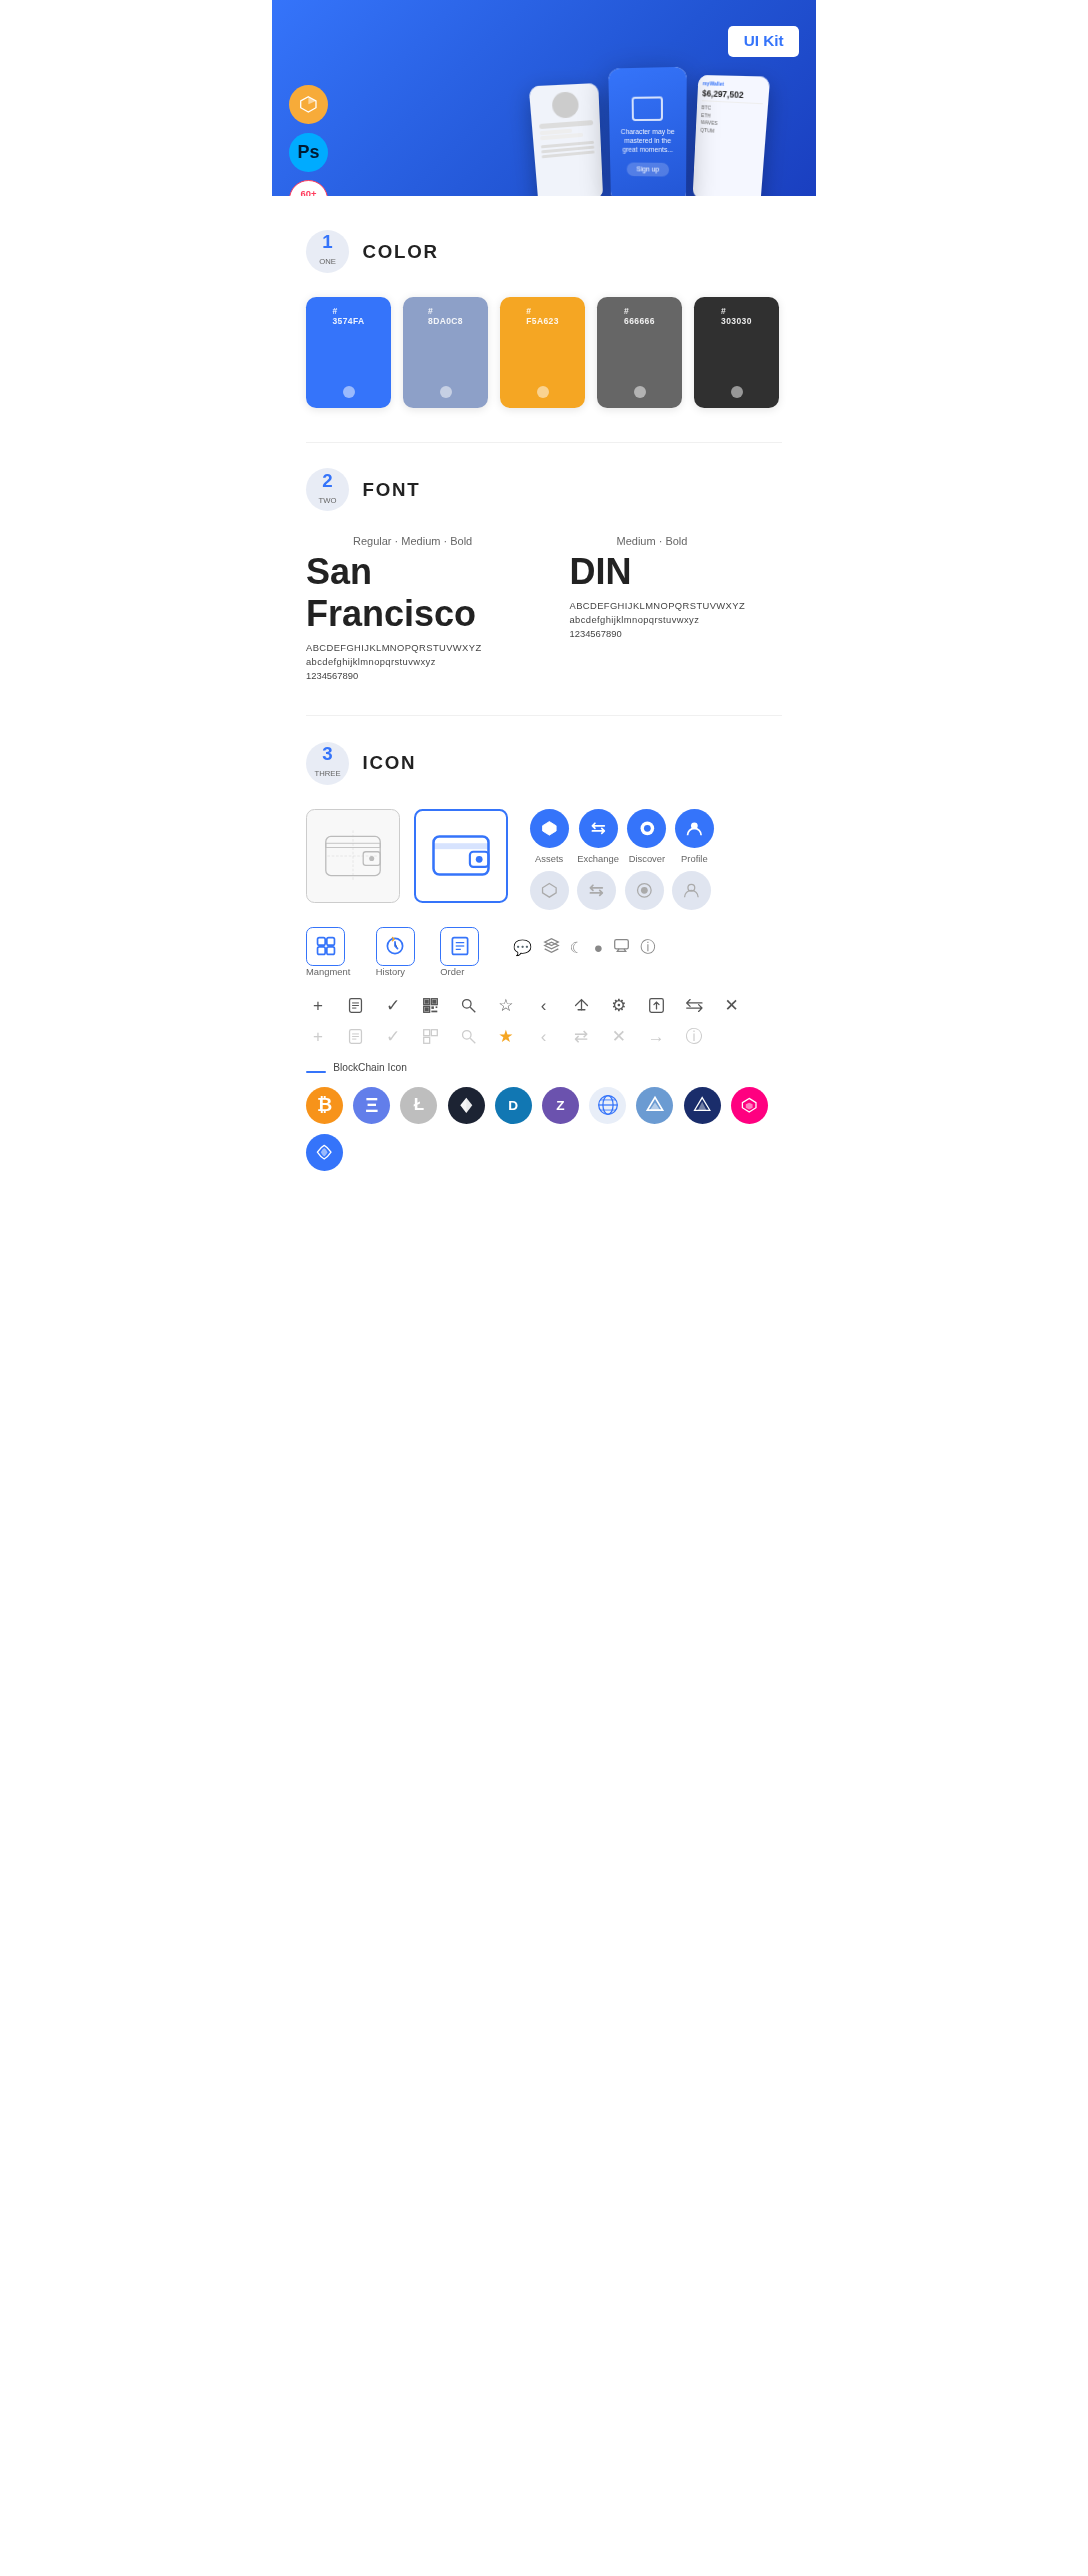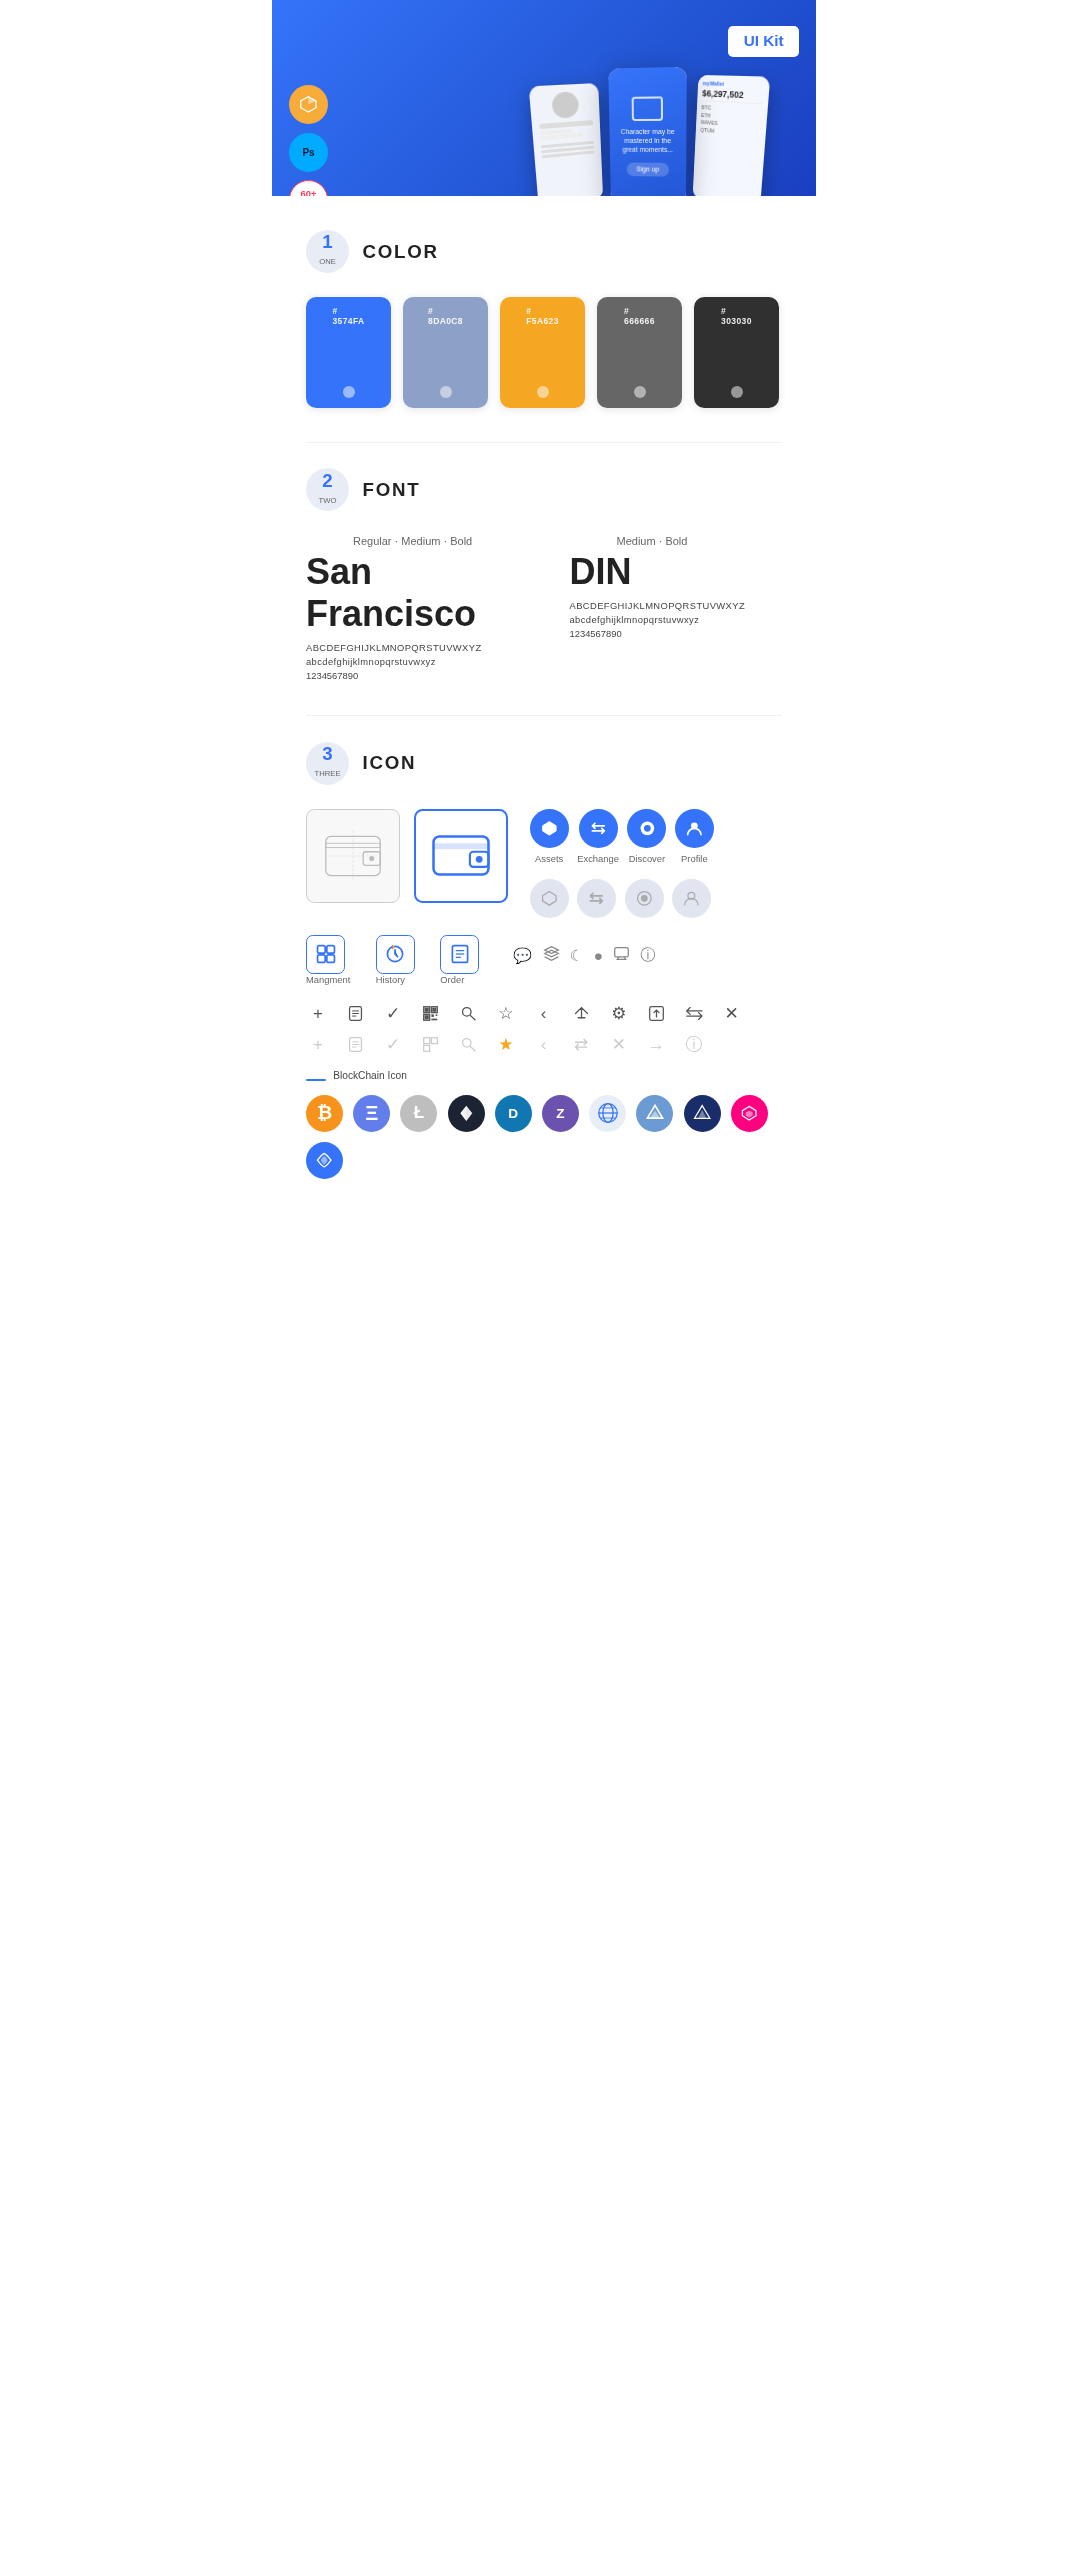--- a/index.html
+++ b/index.html
@@ -320,21 +320,21 @@
   <div class="ui-kit-badge">UI Kit</div>
 
   <div class="hero-badges">
     <div class="badge-circle badge-sketch">
       <svg width="18.7" height="18.7" viewBox="0 0 22 22">
           <polygon points="11,2 20,7 20,15 11,20 2,15 2,7" fill="none" stroke="#fff" stroke-width="1.5"></polygon>
           <polygon points="11,2 20,7 11,11" fill="rgba(255,255,255,0.5)"></polygon>
         </svg>
     </div>
     <div class="badge-circle badge-ps">
-      <span style="font-size:10px;font-weight:800;color:#001b33;">Ps</span>
+      <span style="font-size:18px;font-weight:800;color:#001b33;">Ps</span>
     </div>
     <div class="badge-circle badge-screens">
       <span style="font-size:9.4px;font-weight:700;color:#ff3b5c;line-height:1.1;">60+<br>Screens</span>
     </div>
   </div>
 
   <div style="position:absolute;right:51px;bottom:-8.5px;display:flex;align-items:flex-end;gap:6.8px;">
 
     <div style="width:68px;height:119px;background:#fff;border-radius:10.2px;box-shadow:0 6.8px 21px rgba(0,0,0,0.3);transform:perspective(255px) rotateY(10deg) rotateX(-8deg) rotate(-5deg);overflow:hidden;">
       <div style="width:100%;height:100%;background:#f0f3fa;padding:6.8px;">
@@ -458,21 +458,21 @@
 
     <div class="wallet-icon-filled">
       <svg width="64" height="55" viewBox="0 0 75 65">
         <rect x="5" y="10" width="65" height="45" rx="7" fill="none" stroke="#3574FA" stroke-width="3"></rect>
         <rect x="5" y="18" width="65" height="7" fill="#3574FA" opacity="0.2"></rect>
         <rect x="48" y="28" width="22" height="18" rx="4" fill="none" stroke="#3574FA" stroke-width="2.5"></rect>
         <circle cx="59" cy="37" r="4" fill="#3574FA"></circle>
       </svg>
     </div>
 
-    <div style="display:flex;flex-direction:column;gap:15px;margin-left:8.5px;">
+    <div style="display:flex;flex-direction:column;gap:7px;margin-left:8.5px;">
 
       <div style="display:flex;gap:8.5px;align-items:flex-end;">
         <div class="icon-box">
           <div class="icon-circle">
             <svg width="18.7" height="18.7" viewBox="0 0 22 22">
                 <polygon points="11,3 19,8 19,14 11,19 3,14 3,8" fill="white" stroke="white" stroke-width="1"></polygon>
               </svg>
           </div>
           <span class="icon-label">Assets</span>
         </div>

